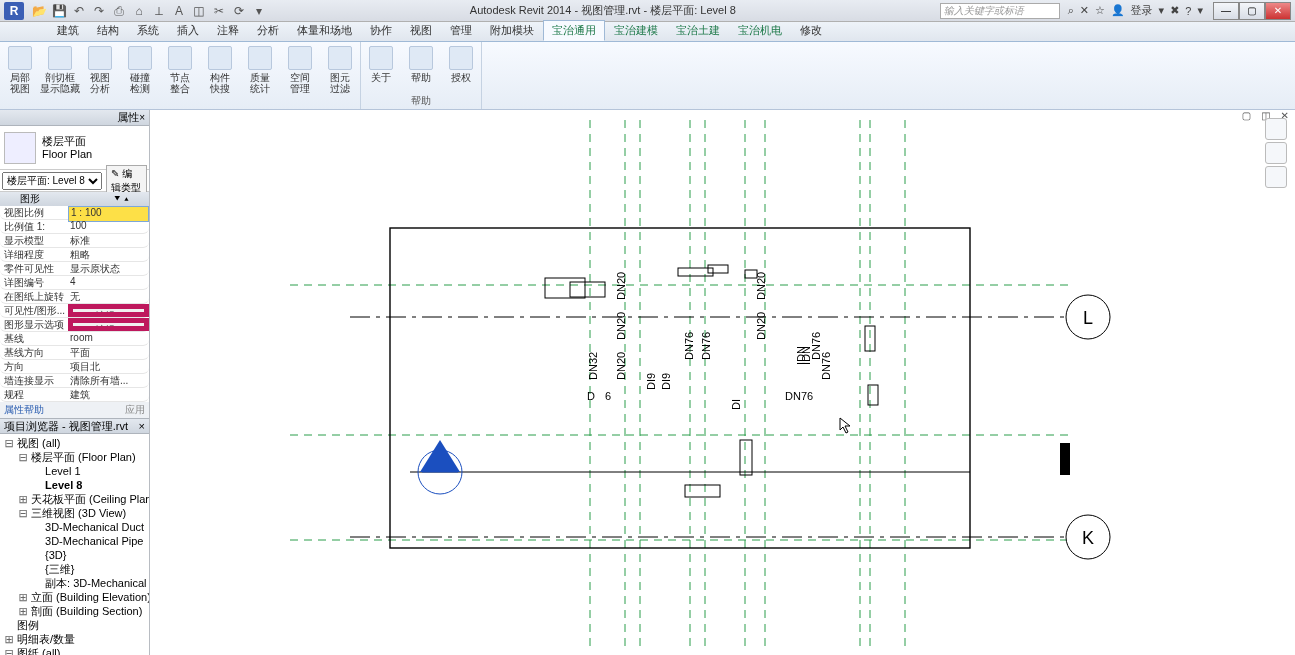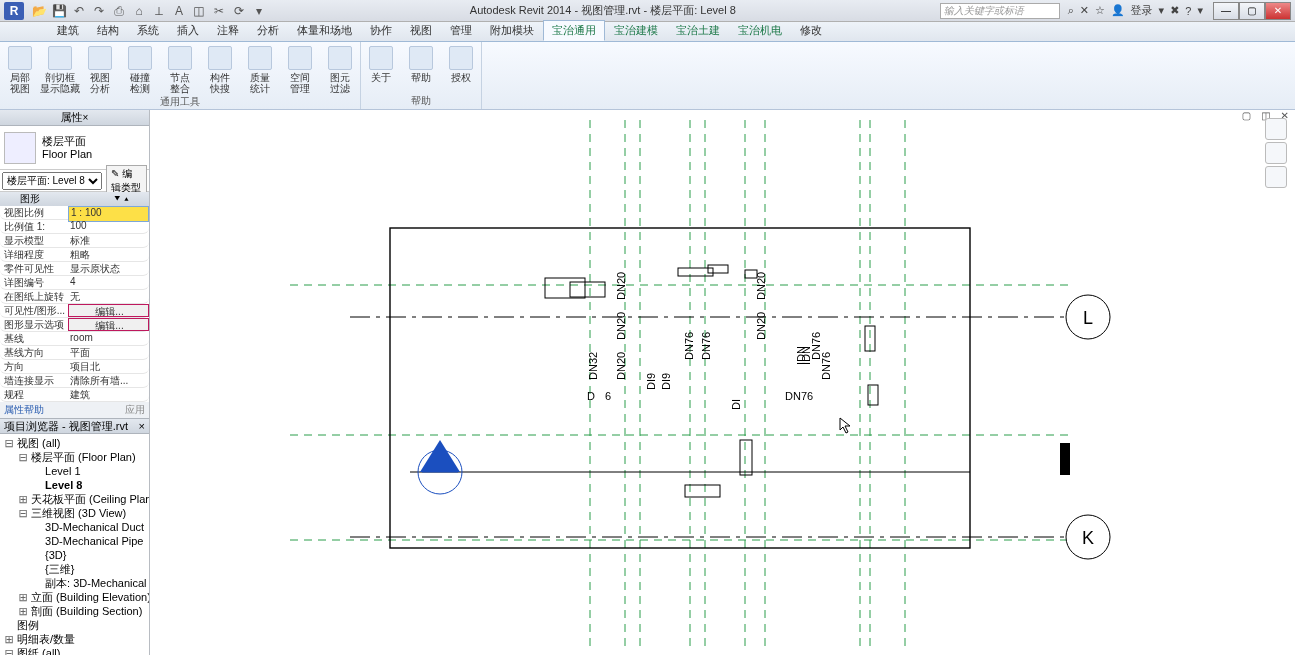--- a/index.html
+++ b/index.html
@@ -31,38 +31,38 @@
 .rbtn { width: 28px; display: flex; flex-direction: column; align-items: center; cursor: pointer; }
 .rbtn .ic { width: 24px; height: 24px; background: #dfe9f5; border: 1px solid #b8c8dd; border-radius: 2px; margin-top: 2px; }
 .rbtn .lb { font-size: 10px; color: #333; text-align: center; line-height: 11px; margin-top: 2px; white-space: nowrap; }
 .rgroup .gname { text-align: center; font-size: 10px; color: #555; padding: 1px 0; }
 
 
 .main { display: flex; height: calc(655px - 110px); }
 
 
 .left { width: 150px; display: flex; flex-direction: column; background: #f2f3f4; border-right: 1px solid #b8bcc2; }
-.panel-header { height: 16px; background: linear-gradient(#e3e8ef,#cfd6df); border-bottom: 1px solid #aeb4bc; padding: 0 4px; font-size: 11px; display: flex; align-items: center; justify-content: center; }
+.panel-header { height: 16px; background: linear-gradient(#e3e8ef,#cfd6df); border-bottom: 1px solid #aeb4bc; padding: 0 4px; font-size: 11px; display: flex; align-items: center; justify-content: flex-end; }
 .panel-header .x { cursor: pointer; font-size: 10px; }
 
 .prop-top { height: 44px; display: flex; align-items: center; padding: 4px; background: #fff; border-bottom: 1px solid #ccc; }
 .prop-top .thumb { width: 32px; height: 32px; border: 1px solid #bbb; background: #eef; margin-right: 6px; }
 .prop-top .pt { font-size: 11px; line-height: 13px; }
 
 .prop-row2 { height: 22px; display: flex; align-items: center; background: #fff; border-bottom: 1px solid #ccc; padding: 0 2px; gap: 4px; }
 .prop-row2 select { flex: 1; font-size: 10px; height: 18px; }
 .prop-row2 .edit { font-size: 10px; padding: 1px 4px; border: 1px solid #aaa; background: #f4f4f4; cursor: pointer; }
 
 .prop-cat { height: 14px; background: linear-gradient(#e3e8ef,#cfd6df); font-size: 10px; padding: 0 20px; display: flex; justify-content: space-between; align-items: center; }
 .prop-grid { background: #fff; }
 .prow { display: flex; height: 14px; font-size: 10px; border-bottom: 1px solid #e6e6e6; border-radius: 6px; }
 .prow .k { width: 68px; padding-left: 4px; color: #333; overflow: hidden; }
 .prow .v { flex: 1; padding-left: 2px; color: #333; overflow: hidden; }
 .prow .v.sel { background: #fde047; border: 1px solid #7da7d9; height: 16px; }
-.prow .v.btn { background: #f0f0f0; text-align: center; border: 1px solid #be185d; height: 13px; cursor: pointer; }
+.prow .v.btn { background: #f0f0f0; text-align: center; border: 5px solid #be185d; height: 13px; cursor: pointer; }
 .prop-help { height: 16px; background: #eef1f5; font-size: 10px; padding: 0 4px; display: flex; justify-content: space-between; align-items: center; color: #2a5db0; }
 .prop-help .apply { color: #888; }
 
 .proj-hdr { height: 16px; background: linear-gradient(#e3e8ef,#cfd6df); border-top: 1px solid #aeb4bc; border-bottom: 1px solid #aeb4bc; padding: 0 4px; font-size: 11px; display: flex; justify-content: space-between; align-items: center; }
 .tree { flex: 1; background: #fff; overflow: auto; font-size: 11px; padding: 2px 0; }
 .tn { padding: 0 0 0 4px; line-height: 14px; white-space: nowrap; cursor: pointer; }
 .tn .tw { display: inline-block; width: 10px; text-align: center; color: #666; }
 .tn.l1 { padding-left: 4px; }
 .tn.l2 { padding-left: 18px; }
 .tn.l3 { padding-left: 32px; }
@@ -168,21 +168,20 @@
         </div>
         <div class="rbtn">
           <div class="ic"></div>
           <div class="lb">空间<br>管理</div>
         </div>
         <div class="rbtn">
           <div class="ic"></div>
           <div class="lb">图元<br>过滤</div>
         </div>
       </div>
-    <div class="gname">通用工具</div>
   </div>
   <div class="rgroup">
     <div class="btns" id="rg2">
         <div class="rbtn">
           <div class="ic"></div>
           <div class="lb">关于<br></div>
         </div>
         <div class="rbtn">
           <div class="ic"></div>
           <div class="lb">帮助<br></div>

